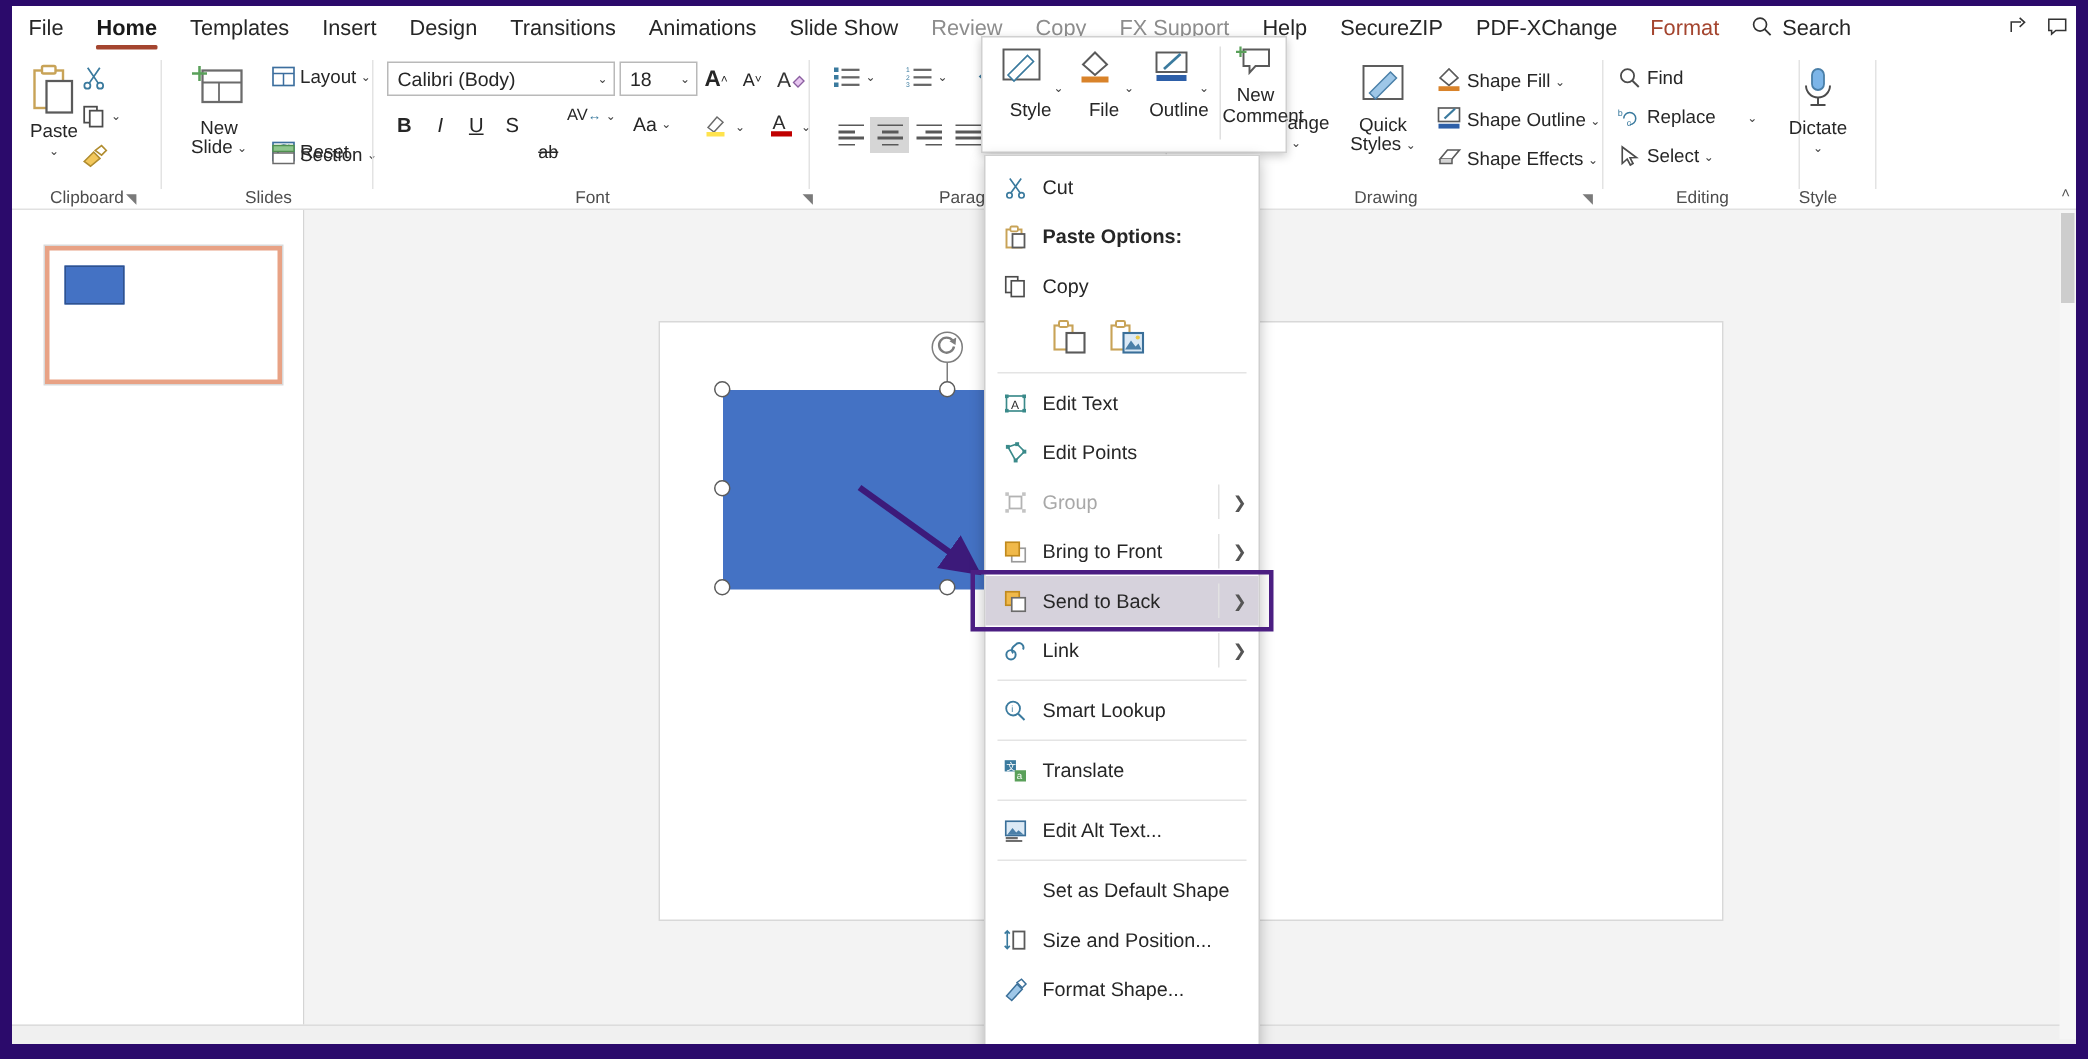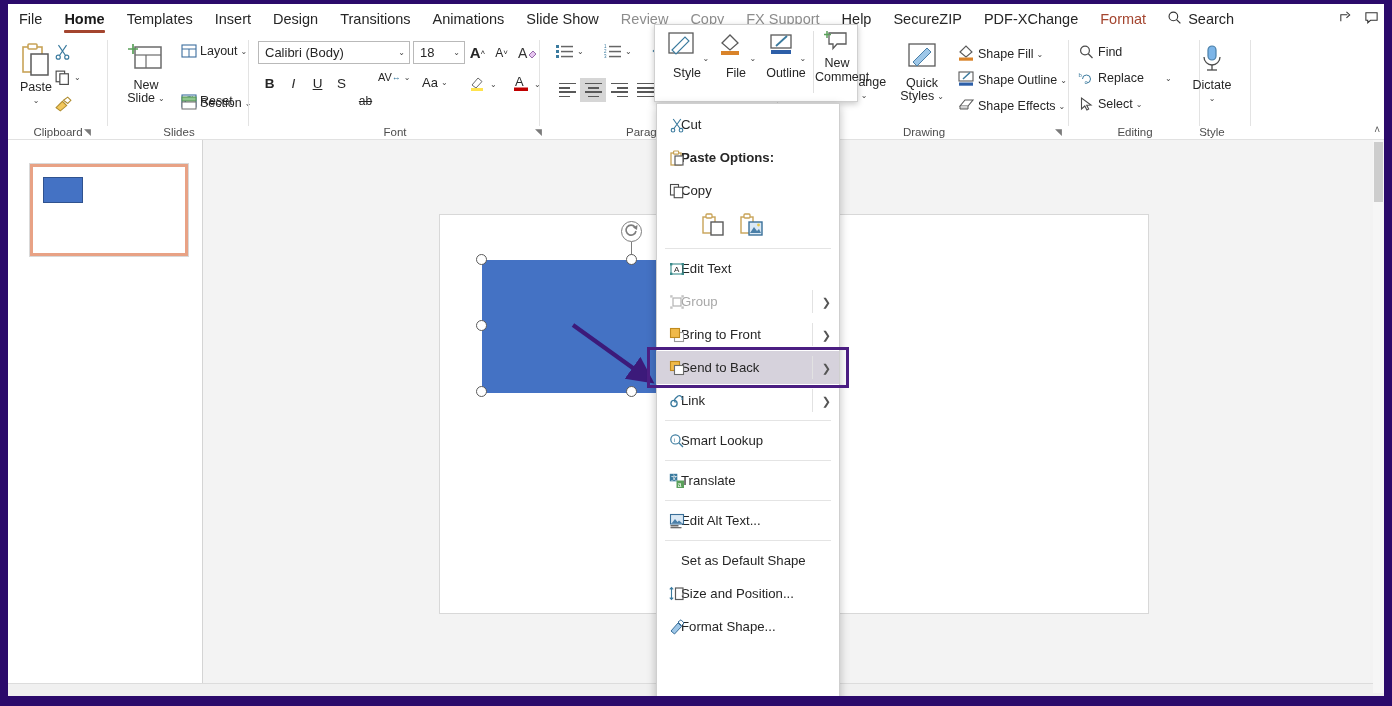--- a/index.html
+++ b/index.html
@@ -109,21 +109,21 @@
   .annot { position:absolute; left:203px; top:140px; width:1181px; height:553px;
            pointer-events:none; z-index:35; }
 
   
   .ctxmenu {
     position:absolute; left:656px; top:103px; width:184px; height:600px;
     background:#fff; border:1px solid #cfcfcf; box-shadow:0 3px 9px rgba(0,0,0,.25);
     z-index:50; padding:4px 0 0 0; font-size:13.2px;
   }
   .mi { position:relative; height:33px; display:flex; align-items:center;
-        padding-left:24px; color:#262626;text-align:right; }
+        padding-left:38px; color:#262626;text-align:right; }
   .mi.bold { font-weight:bold; }
   .mi.dis { color:#a8a8a8; }
   .mi .mic { position:absolute; left:10px; top:50%; transform:translateY(-50%);
              width:20px; height:20px; display:flex; align-items:center; justify-content:center; }
   .mi .arr { position:absolute; right:8px; top:50%; transform:translateY(-50%);
              font-size:11px; color:#555; }
   .mi .sep { position:absolute; right:26px; top:5px; width:1px; height:23px; background:#e2e2e2;}
   .msep { height:1px; background:#e4e4e4; margin:3px 8px; }
   .mi.hl { background:#d6d2dc; }
   .hlbox { position:absolute; left:-10px; right:-10px; top:-4px; bottom:-4px;
@@ -676,20 +676,32 @@
           <text x="5" y="11.4" font-size="8" fill="#2b2b2b" font-family="Liberation Sans">A</text>
           <rect x="1" y="2" width="2.4" height="2.4" fill="#3a8a8a"></rect>
           <rect x="12.6" y="2" width="2.4" height="2.4" fill="#3a8a8a"></rect>
           <rect x="1" y="11.6" width="2.4" height="2.4" fill="#3a8a8a"></rect>
           <rect x="12.6" y="11.6" width="2.4" height="2.4" fill="#3a8a8a"></rect>
         </svg>
     </span>
     <span>Edit Text</span>
   </div>
 
+  <div class="mi">
+    <span class="mic">
+      <svg width="16" height="16" viewBox="0 0 16 16">
+          <path d="M3 4 L9 2 L14 7 L8 13 Z" fill="none" stroke="#3a8a8a" stroke-width="1.1"></path>
+          <rect x="1.6" y="2.6" width="2.6" height="2.6" fill="#3a8a8a"></rect>
+          <rect x="7.8" y="0.8" width="2.6" height="2.6" fill="#3a8a8a"></rect>
+          <rect x="12.6" y="5.8" width="2.6" height="2.6" fill="#3a8a8a"></rect>
+          <rect x="6.8" y="11.7" width="2.6" height="2.6" fill="#3a8a8a"></rect>
+        </svg>
+    </span>
+    <span>Edit Points</span>
+  </div>
 
   <div class="mi dis">
     <span class="mic">
       <svg width="16" height="16" viewBox="0 0 16 16">
           <rect x="4" y="4" width="8" height="8" fill="none" stroke="#b3b3b3" stroke-width="1.2"></rect>
           <rect x="1.2" y="1.2" width="2.4" height="2.4" fill="#c4c4c4"></rect>
           <rect x="12.4" y="1.2" width="2.4" height="2.4" fill="#c4c4c4"></rect>
           <rect x="1.2" y="12.4" width="2.4" height="2.4" fill="#c4c4c4"></rect>
           <rect x="12.4" y="12.4" width="2.4" height="2.4" fill="#c4c4c4"></rect>
         </svg>

